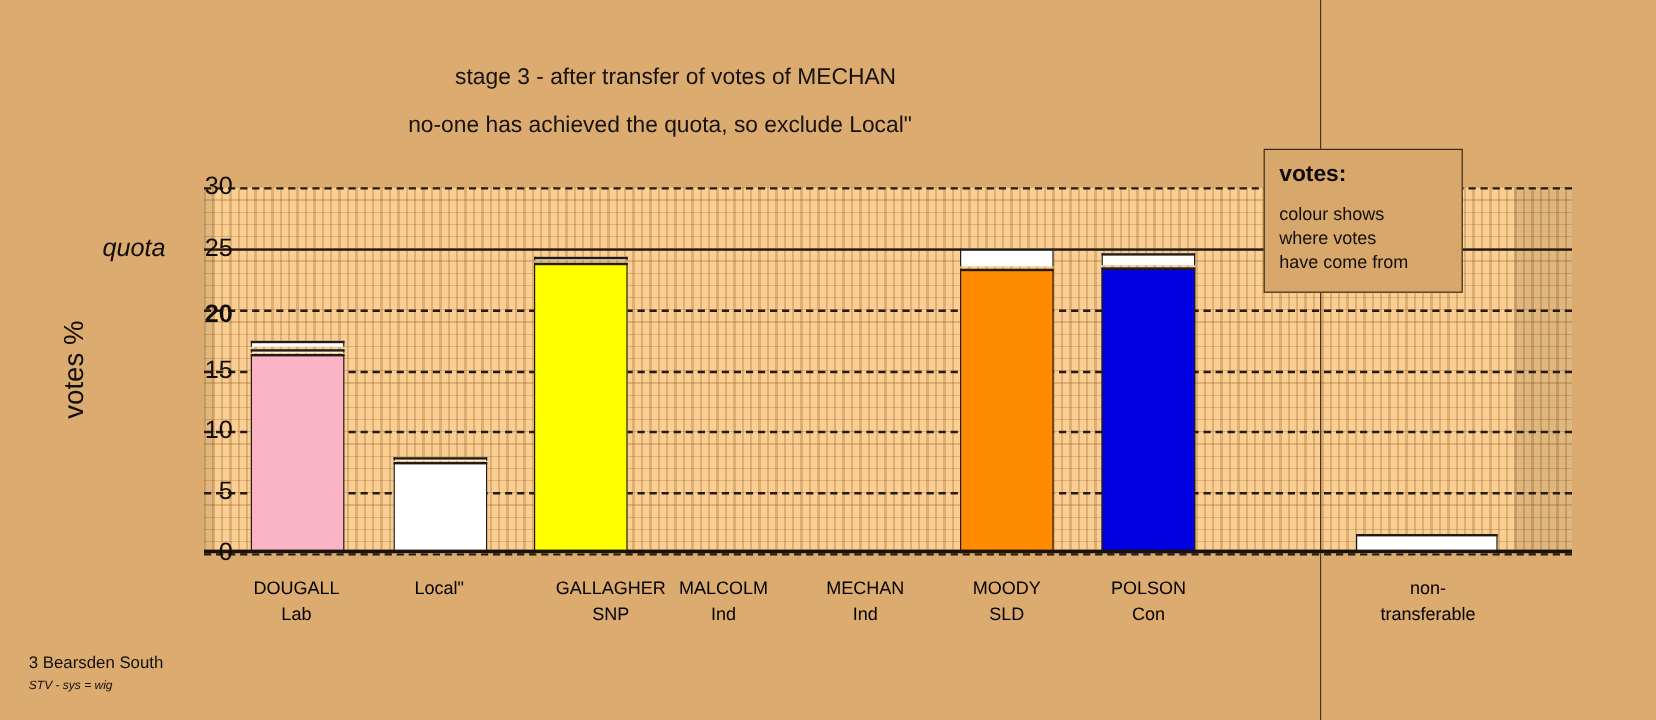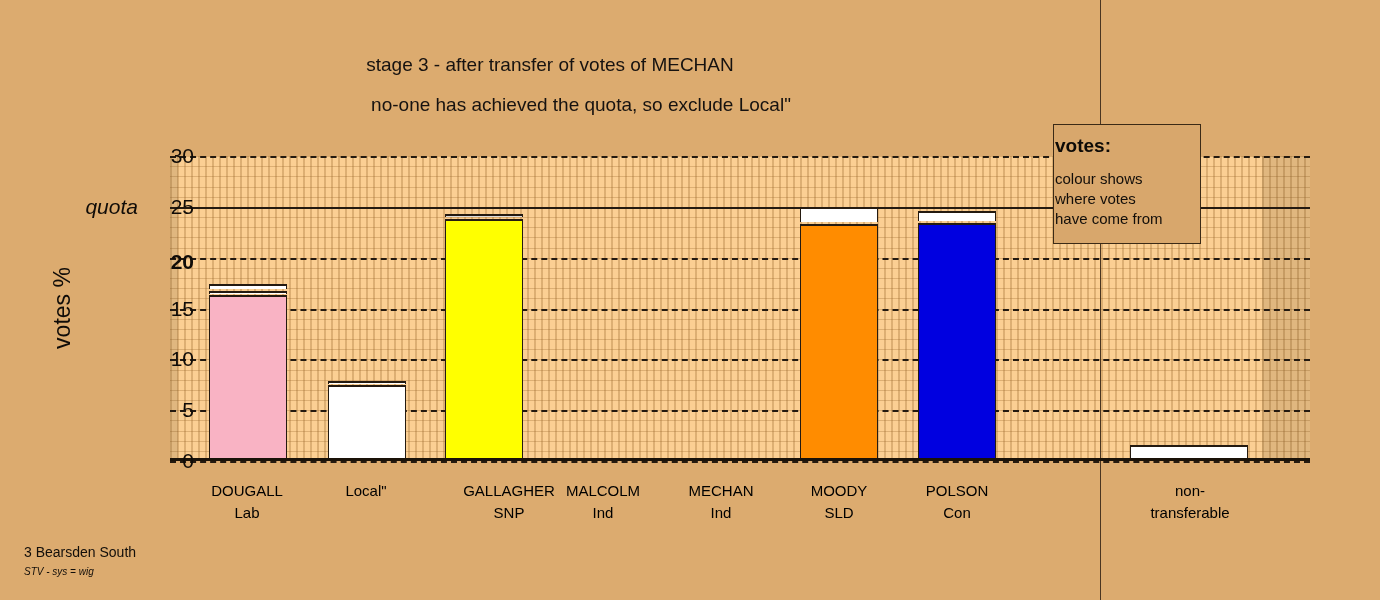--- a/index.html
+++ b/index.html
@@ -9,22 +9,22 @@
     font-family:"Liberation Sans", sans-serif;
     color:#000;
   }
   #stage{position:absolute;inset:0;}
 
   
   .title-line{
     position:absolute;left:0;width:1100px;text-align:center;
     font-size:19px;color:#161210;white-space:nowrap;
   }
-  #title1{top:54px;}
-  #title2{top:94px;margin-left:31px;}
+  #title1{top:54px;padding-left:13px;}
+  #title2{top:94px;}
 
   
   #divider{
     position:absolute;left:1100px;top:0;width:1px;height:600px;
     background:#4a3520;
   }
 
   
   #plot{
     position:absolute;left:170px;top:156px;width:1140px;height:305px;
@@ -74,23 +74,23 @@
   
   .xlab{
     position:absolute;top:480px;text-align:center;
     font-size:15px;color:#000000;line-height:22px;white-space:nowrap;
     transform:translateX(-50%);
   }
   .xlab .l2{display:block;text-align:center;}
 
   
   #legend{
-    position:absolute;left:1053px;top:124px;width:148px;
+    position:absolute;left:1053px;top:124px;width:166px;
     background:#d8a76c;border:1px solid #3b2a16;
-    padding:10px 12px 14px 1px;box-sizing:border-box;
+    padding:10px 12px 14px 12px;box-sizing:border-box;
   }
   #legend .lg-title{font-size:19px;font-weight:bold;color:#0d0a07;margin-bottom:12px;}
   #legend .lg-line{font-size:15px;color:#120e0a;line-height:20px;}
 
   
   #footer{position:absolute;left:24px;top:542px;}
   #footer .f1{font-size:14px;color:#120e0a;line-height:20px;}
   #footer .f2{font-size:10px;font-style:italic;color:#120e0a;line-height:20px;}
 </style>
 </head>

